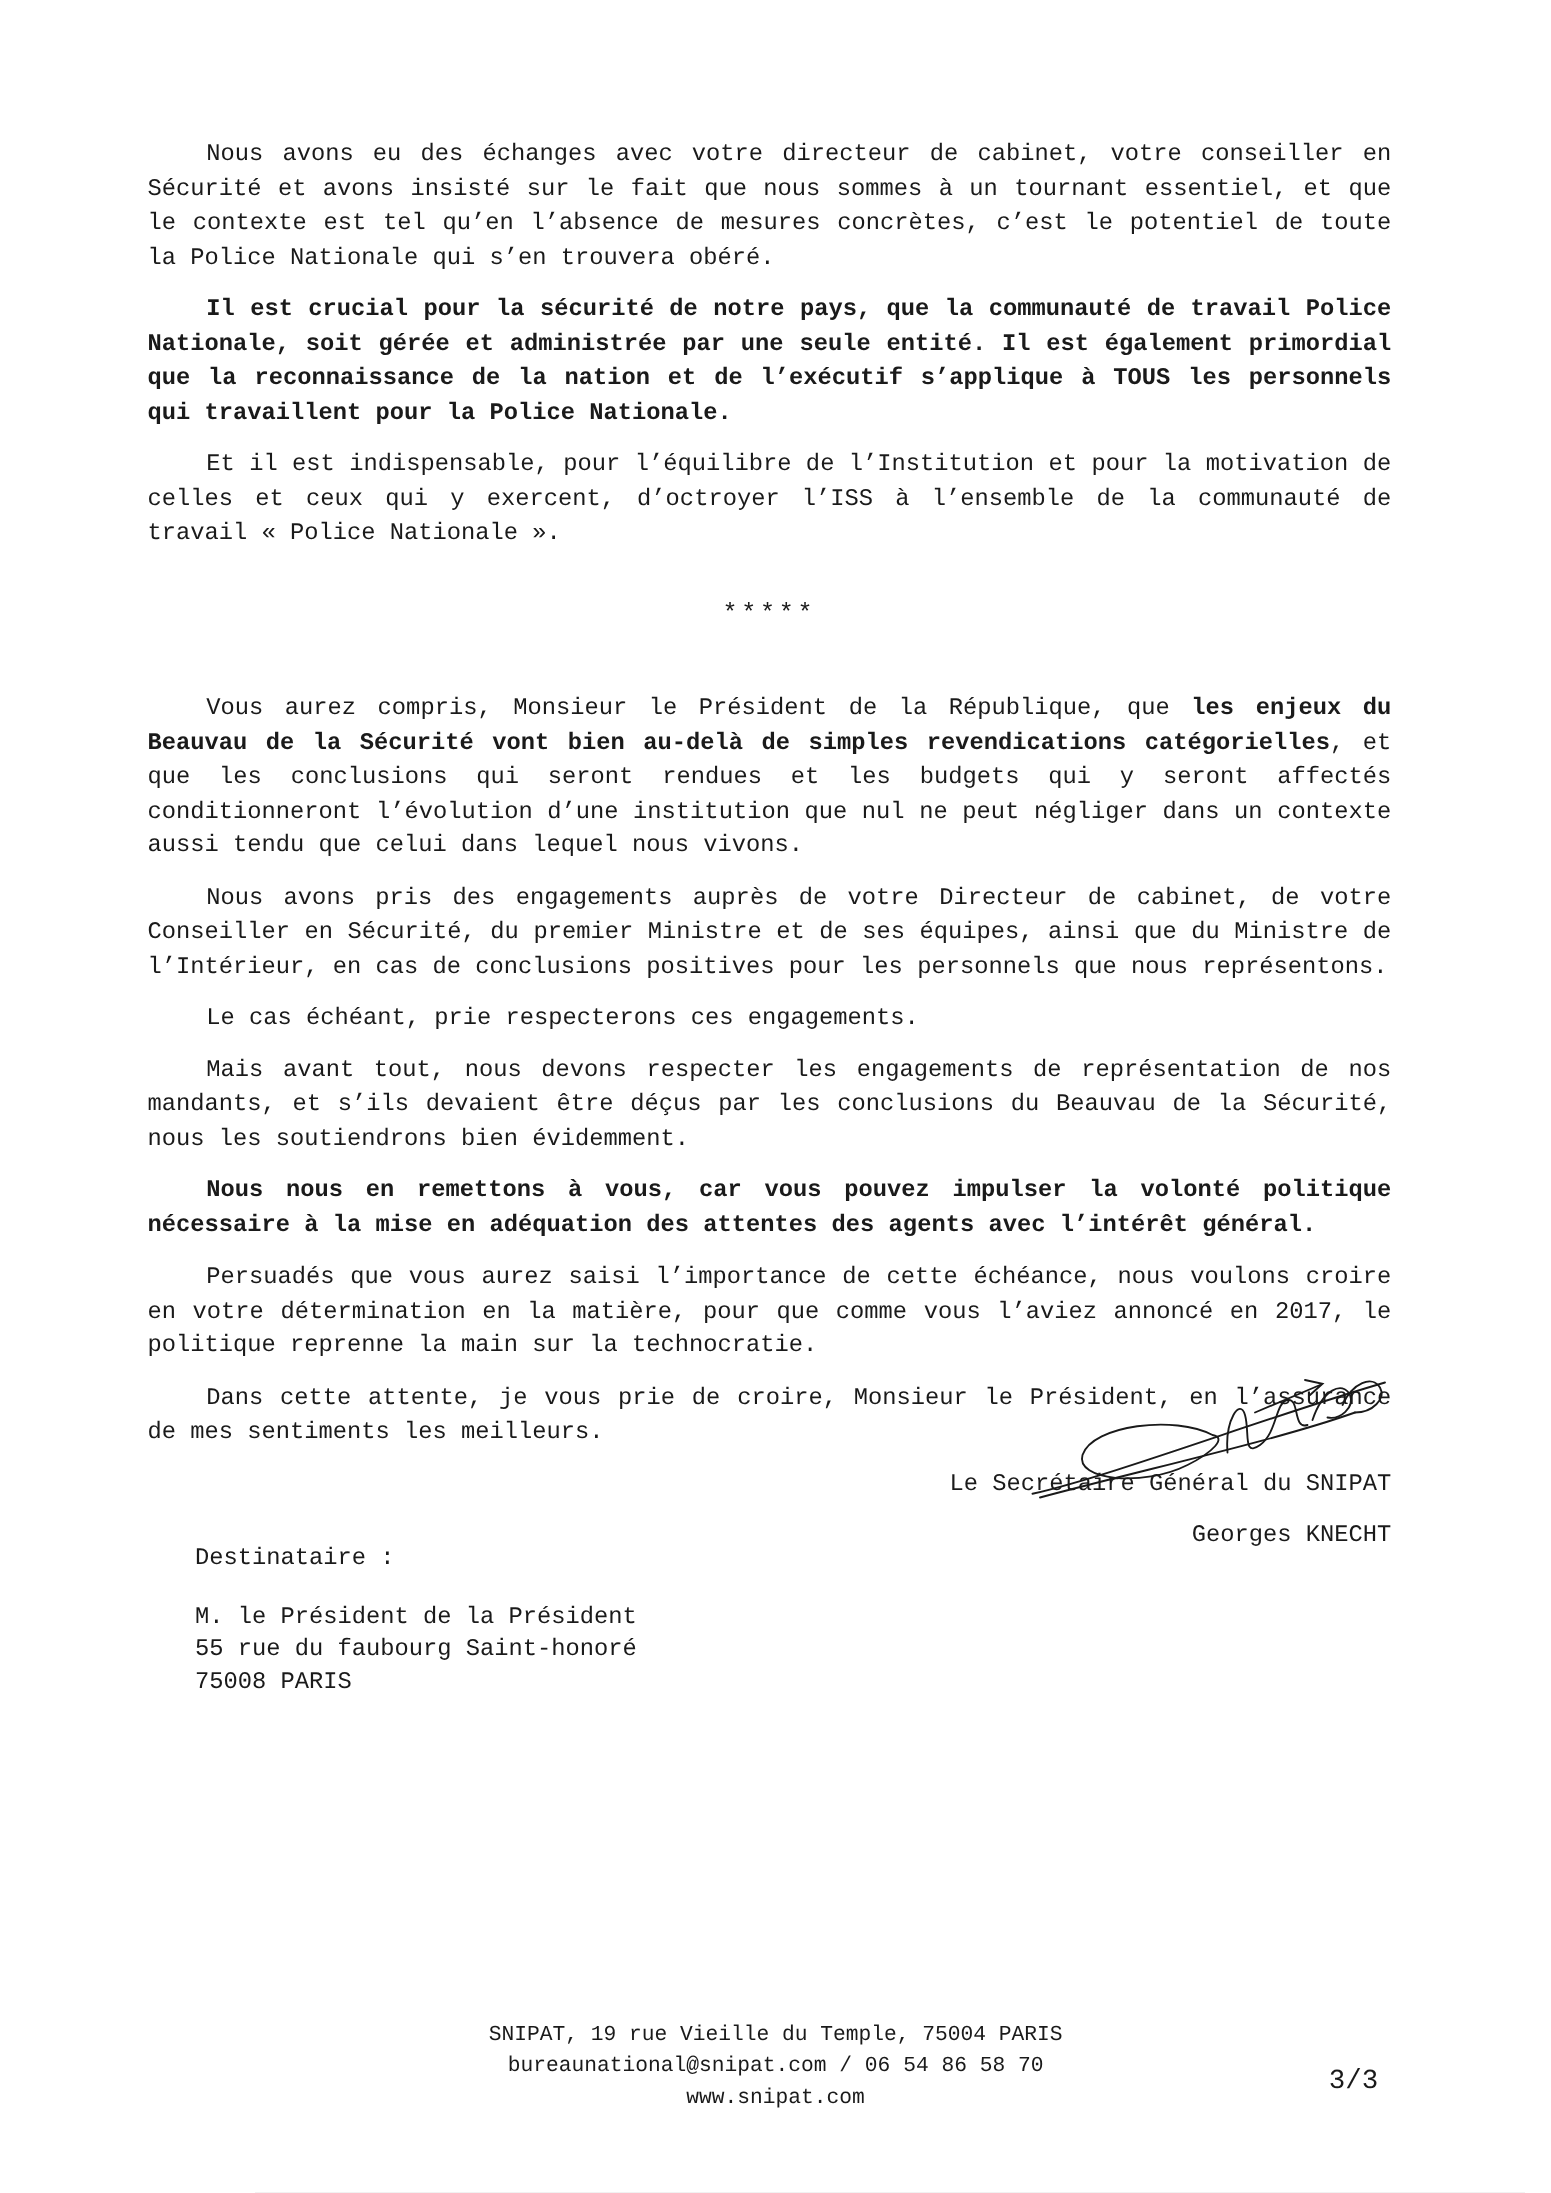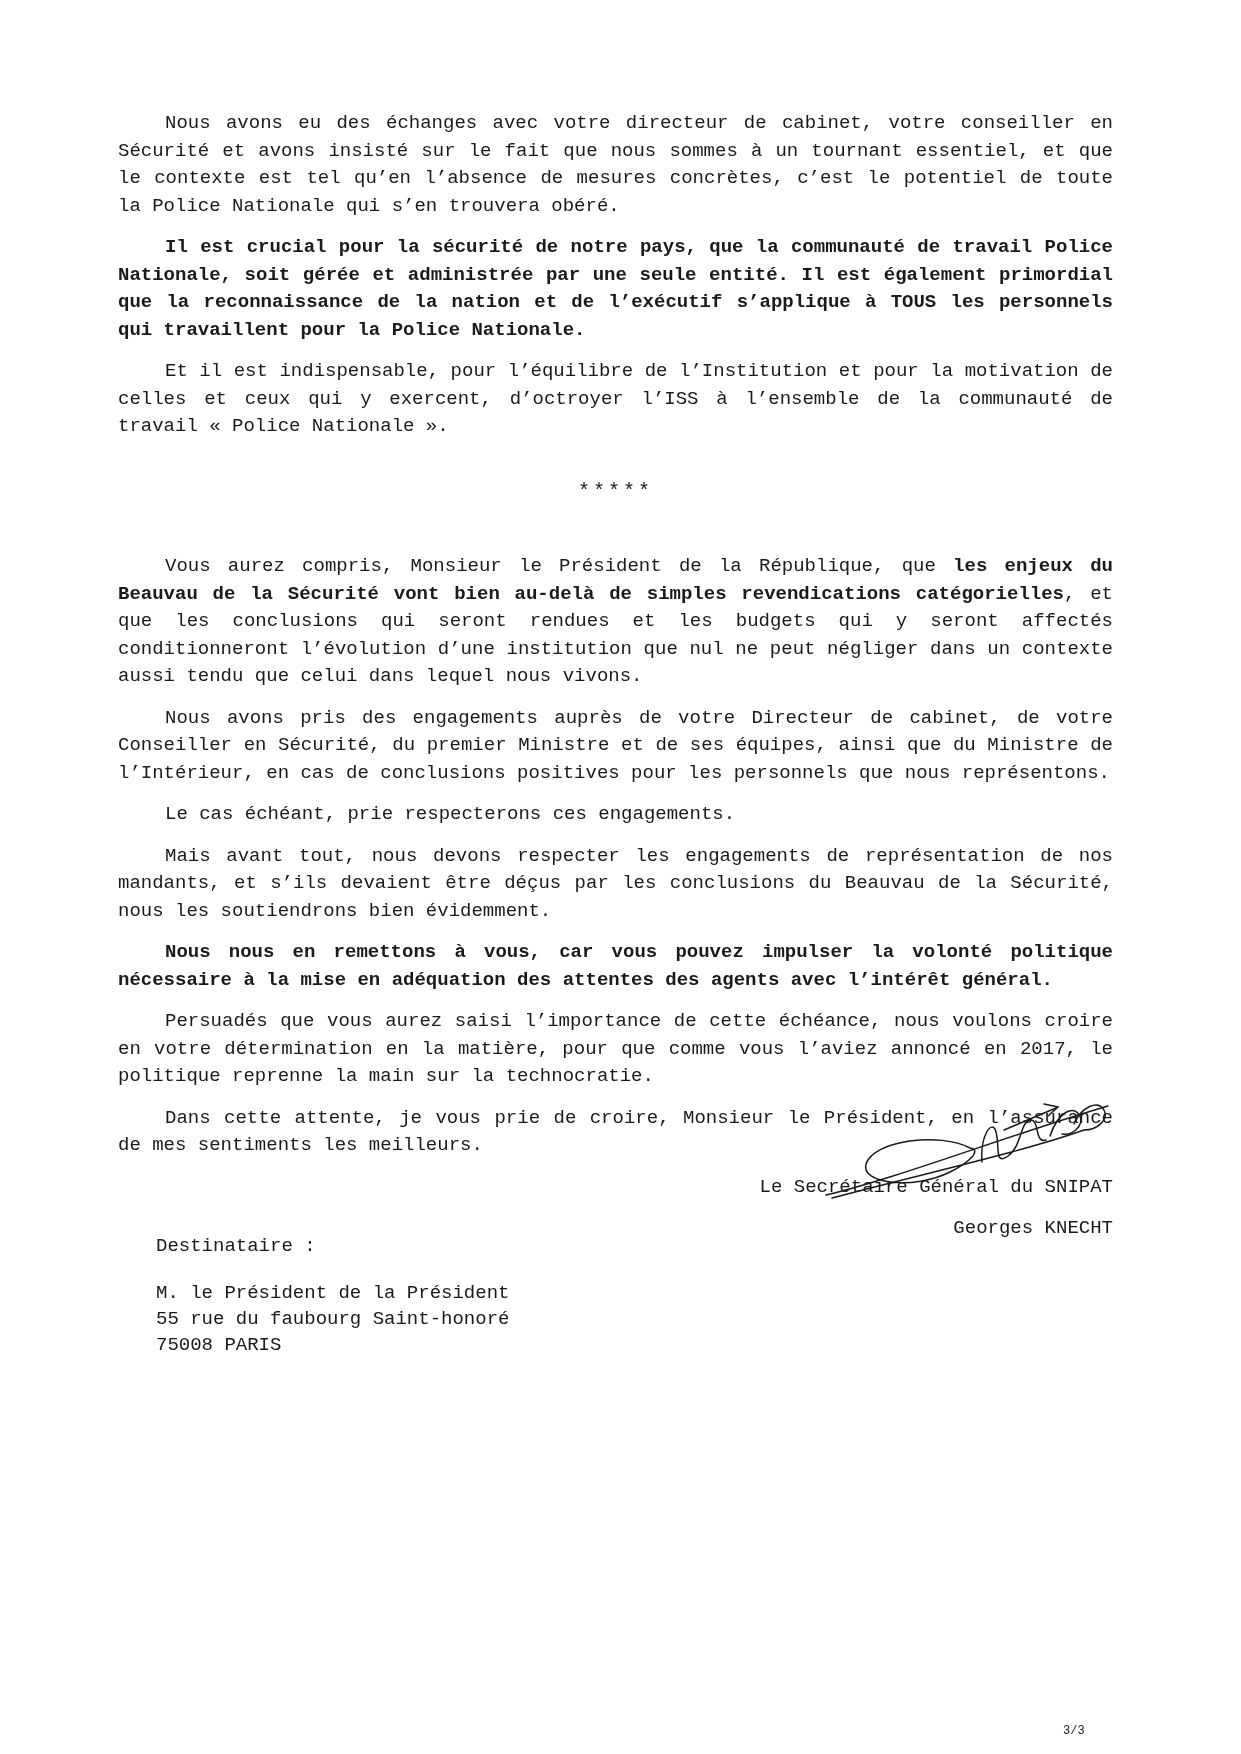--- a/index.html
+++ b/index.html
@@ -53,22 +53,22 @@
   .footer {
     position:absolute;
     left:0; top:1616px;
     width:100%;
     text-align:center;
     font-size:17px;
     line-height:25px;
   }
   .page-num {
     position:absolute;
-    left:1063px; top:1724px;
-    font-size:12px;
+    left:1063px; top:1652px;
+    font-size:22px;
     text-align:center;
   }
 </style>
 </head>
 <body>
 
 <div class="page">
 
   <div class="letter-body">
 
@@ -104,16 +104,21 @@
 
   <div class="recipient">
     <div>Destinataire :</div>
     <div class="addr">
       <div>M. le Président de la Président</div>
       <div>55 rue du faubourg Saint-honoré</div>
       <div>75008 PARIS</div>
     </div>
   </div>
 
+  <div class="footer">
+    <div>SNIPAT, 19 rue Vieille du Temple, 75004 PARIS</div>
+    <div>bureaunational@snipat.com / 06 54 86 58 70</div>
+    <div>www.snipat.com</div>
+  </div>
 
   <div class="page-num">3/3</div>
 
 </div>
 
 </body></html>

